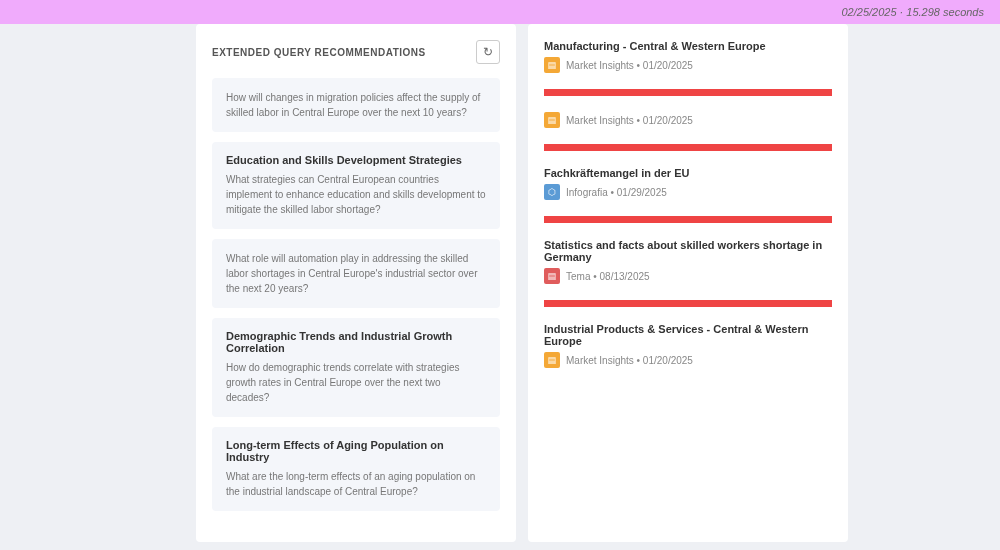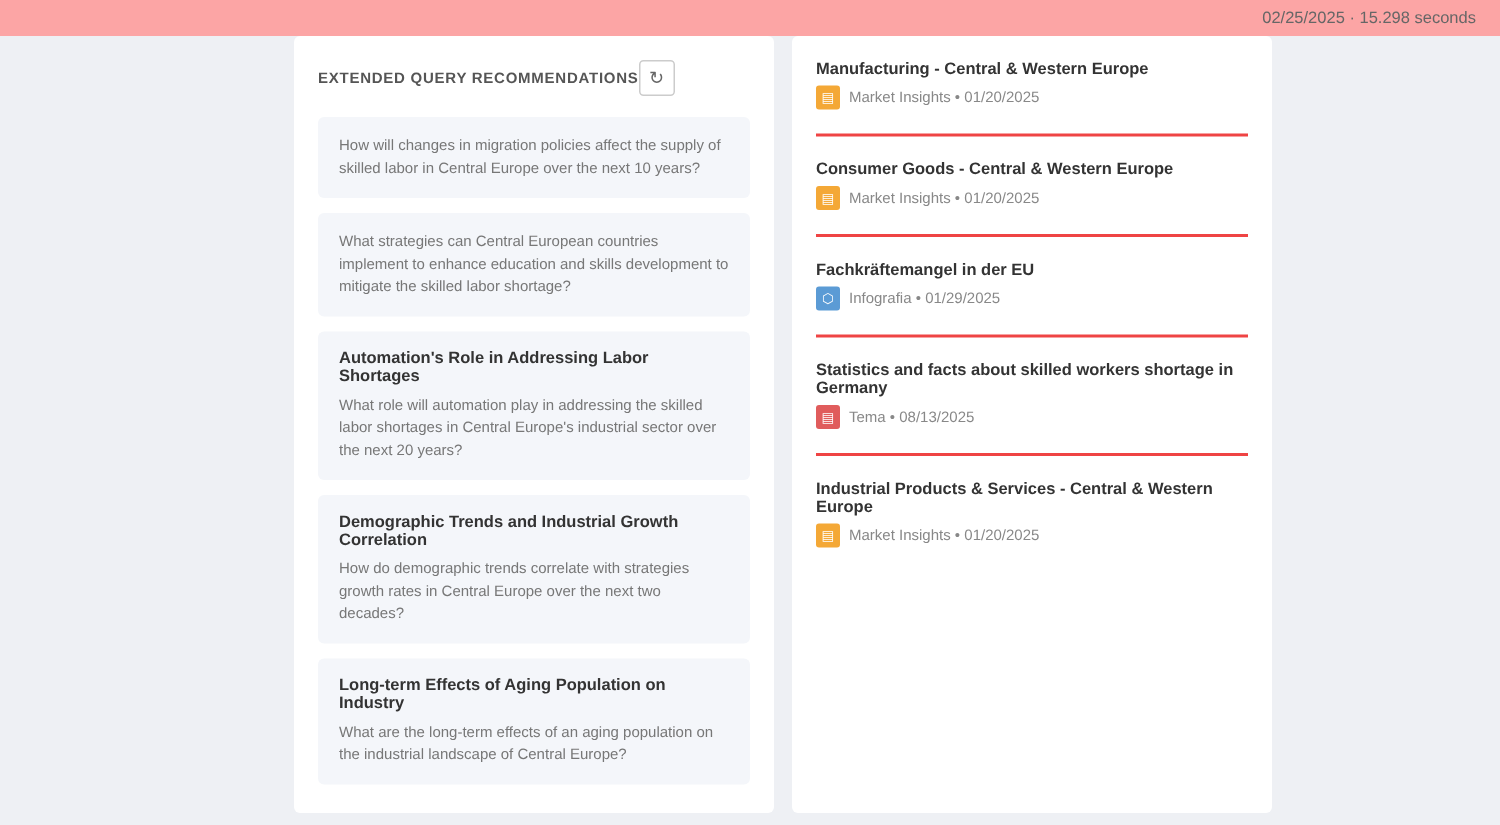--- a/index.html
+++ b/index.html
@@ -9,23 +9,24 @@
       width: 1000px;
       height: 550px;
       overflow: hidden;
       position: relative;
     }
     .top-bar {
       display: flex;
       justify-content: flex-end;
       align-items: center;
       padding: 6px 16px;
-      background: #fca5a5;
+      background: #f0abfc;
       font-size: 11px;
       color: #666;
+      font-style: italic;
     }
     .main-container {
       display: flex;
       margin: 0 16px;
       gap: 0;
       height: calc(550px - 32px);
     }
     
     .left-sidebar {
       width: 180px;
@@ -35,20 +36,21 @@
     
     .left-panel {
       flex: 0 0 320px;
       background: #fff;
       border-radius: 4px;
       padding: 16px;
       overflow-y: auto;
     }
     .panel-header {
       display: flex;
+      justify-content: space-between;
       align-items: center;
       margin-bottom: 14px;
     }
     .panel-title {
       font-size: 10px;
       font-weight: 700;
       color: #555;
       letter-spacing: 0.5px;
       text-transform: uppercase;
     }
@@ -110,21 +112,21 @@
       cursor: pointer;
       display: flex;
       align-items: center;
       justify-content: center;
       color: #666;
       font-size: 11px;
     }
     .content-item {
       margin-bottom: 16px;
       padding-bottom: 16px;
-      border-bottom: 2px solid #ef4444;
+      border-bottom: 7px solid #ef4444;
     }
     .content-item:last-child {
       border-bottom: none;
     }
     .content-item-title {
       font-size: 11px;
       font-weight: 700;
       color: #333;
       margin-bottom: 5px;
     }
@@ -172,24 +174,24 @@
     <div class="panel-header">
       <span class="panel-title">EXTENDED QUERY RECOMMENDATIONS</span>
       <button class="refresh-btn">↻</button>
     </div>
 
     <div id="query-list">
     <div class="query-card">
           <div class="query-card-desc">How will changes in migration policies affect the supply of skilled labor in Central Europe over the next 10 years?</div>
         </div>
         <div class="query-card">
+          <div class="query-card-title">Education and Skills Development Strategies</div>
           <div class="query-card-desc">What strategies can Central European countries implement to enhance education and skills development to mitigate the skilled labor shortage?</div>
         </div>
         <div class="query-card">
-          <div class="query-card-title">Automation's Role in Addressing Labor Shortages</div>
           <div class="query-card-desc">What role will automation play in addressing the skilled labor shortages in Central Europe's industrial sector over the next 20 years?</div>
         </div>
         <div class="query-card">
           <div class="query-card-title">Demographic Trends and Industrial Growth Correlation</div>
           <div class="query-card-desc">How do demographic trends correlate with strategies growth rates in Central Europe over the next two decades?</div>
         </div>
         <div class="query-card">
           <div class="query-card-title">Long-term Effects of Aging Population on Industry</div>
           <div class="query-card-desc">What are the long-term effects of an aging population on the industrial landscape of Central Europe?</div>
         </div>
@@ -200,21 +202,20 @@
 
     <div id="content-list">
     <div class="content-item">
           <div class="content-item-title">Manufacturing - Central &amp; Western Europe</div>
           <div class="content-item-meta">
             <span class="content-icon icon-market">▤</span>
             <span>Market Insights • 01/20/2025</span>
           </div>
         </div>
         <div class="content-item">
-          <div class="content-item-title">Consumer Goods - Central &amp; Western Europe</div>
           <div class="content-item-meta">
             <span class="content-icon icon-market">▤</span>
             <span>Market Insights • 01/20/2025</span>
           </div>
         </div>
         <div class="content-item">
           <div class="content-item-title">Fachkräftemangel in der EU</div>
           <div class="content-item-meta">
             <span class="content-icon icon-infografia">⬡</span>
             <span>Infografia • 01/29/2025</span>

